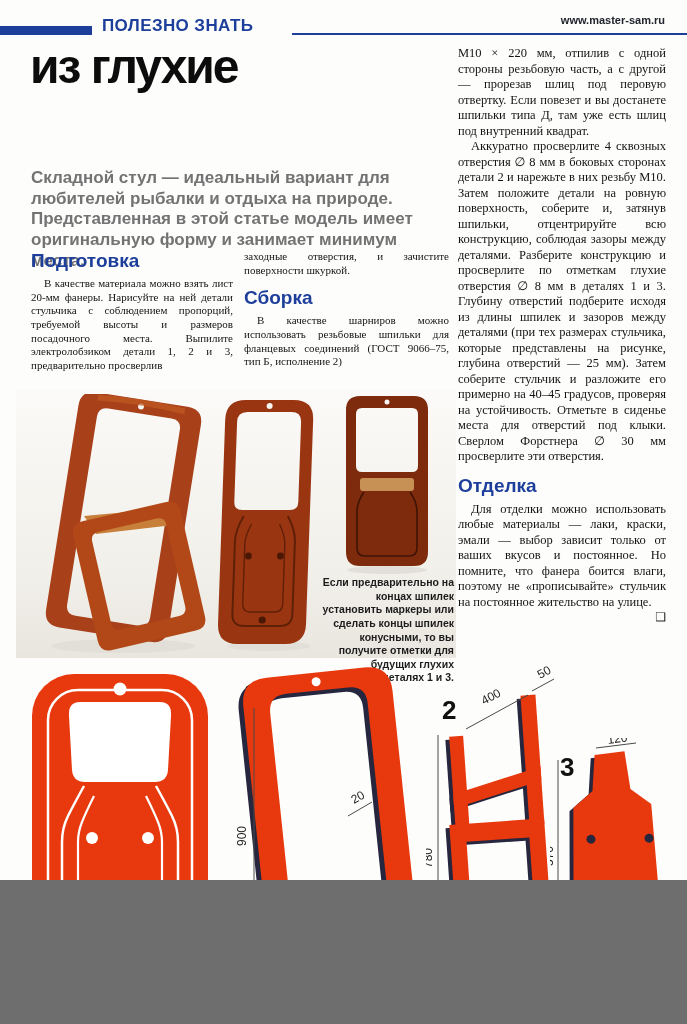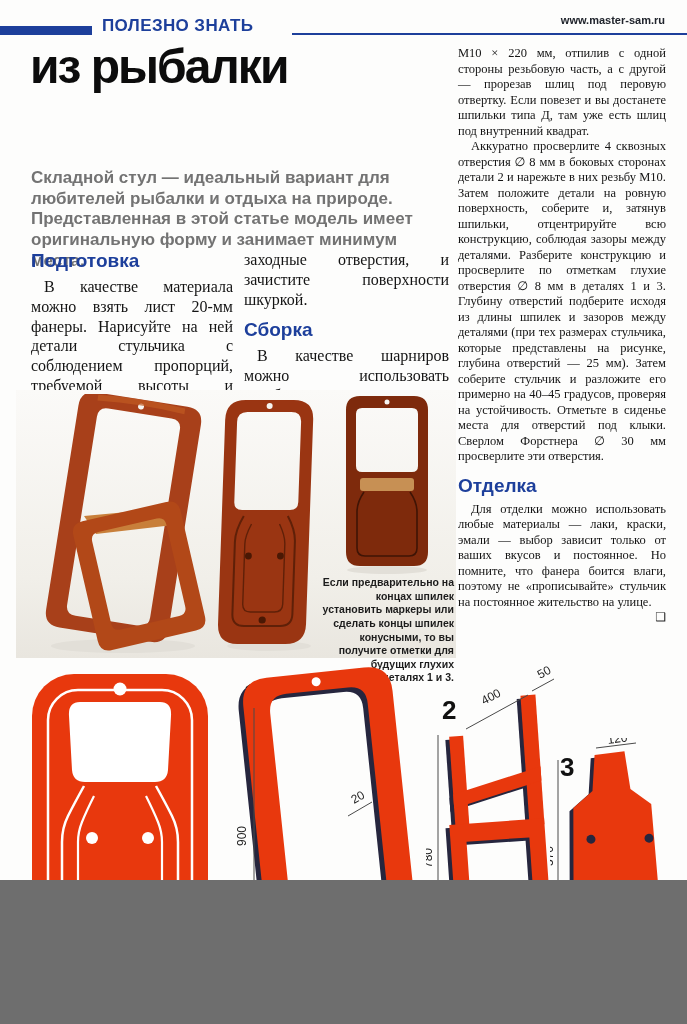--- a/index.html
+++ b/index.html
@@ -19,21 +19,21 @@
         font-weight:800;font-size:48px;line-height:1.06;letter-spacing:-2px;color:#0c0c0c;}
   .lead{position:absolute;left:31px;top:168px;width:408px;font-family:"Liberation Sans",sans-serif;
         font-weight:bold;font-size:17px;line-height:1.22;color:#737373;}
 
   
   .col{position:absolute;top:250px;}
   .col1{left:31px;width:202px;}
   .col2{left:244px;width:205px;}
   .sec-heading{margin:0 0 5px 0;font-family:"Liberation Sans",sans-serif;font-weight:bold;
         font-size:19px;color:#1d3f9b;}
-  .body-text{margin:0;font-size:16px;line-height:1.24;text-align:justify;color:#141414;}
+  .body-text{margin:0;font-size:11px;line-height:1.24;text-align:justify;color:#141414;}
   .indent{text-indent:13px;}
   .mt{margin-top:10px;}
 
   
   .right-col{position:absolute;left:458px;top:46px;width:208px;}
   .right-col .body-text{font-size:12.5px;line-height:1.24;}
   .endmark{float:right;font-family:"Liberation Sans",sans-serif;font-size:12px;color:#222;}
 
   
   .photos{position:absolute;left:16px;top:390px;width:440px;height:268px;
@@ -70,21 +70,21 @@
 <body>
 
 <div class="page">
 
   <div class="kicker-bar"></div>
   <div class="kicker-label">ПОЛЕЗНО ЗНАТЬ</div>
   <div class="kicker-line"></div>
   <div class="website">www.master-sam.ru</div>
 
   <div class="title">
-    <div>из рыбалки</div>
+    <div>из глухие</div>
   </div>
 
   <div class="lead">Складной стул — идеальный вариант для любителей рыбалки и отдыха на природе. Представленная в этой статье модель имеет оригинальную форму и занимает минимум места.</div>
 
   <div class="col col1">
     <h3 class="sec-heading">Подготовка</h3>
     <p class="body-text indent">В качестве материала можно взять лист 20-мм фанеры. Нарисуйте на ней детали стульчика с соблюдением пропорций, требуемой высоты и размеров посадочного места. Выпилите электролобзиком детали 1, 2 и 3, предварительно просверлив</p>
   </div>
 
   <div class="col col2">

